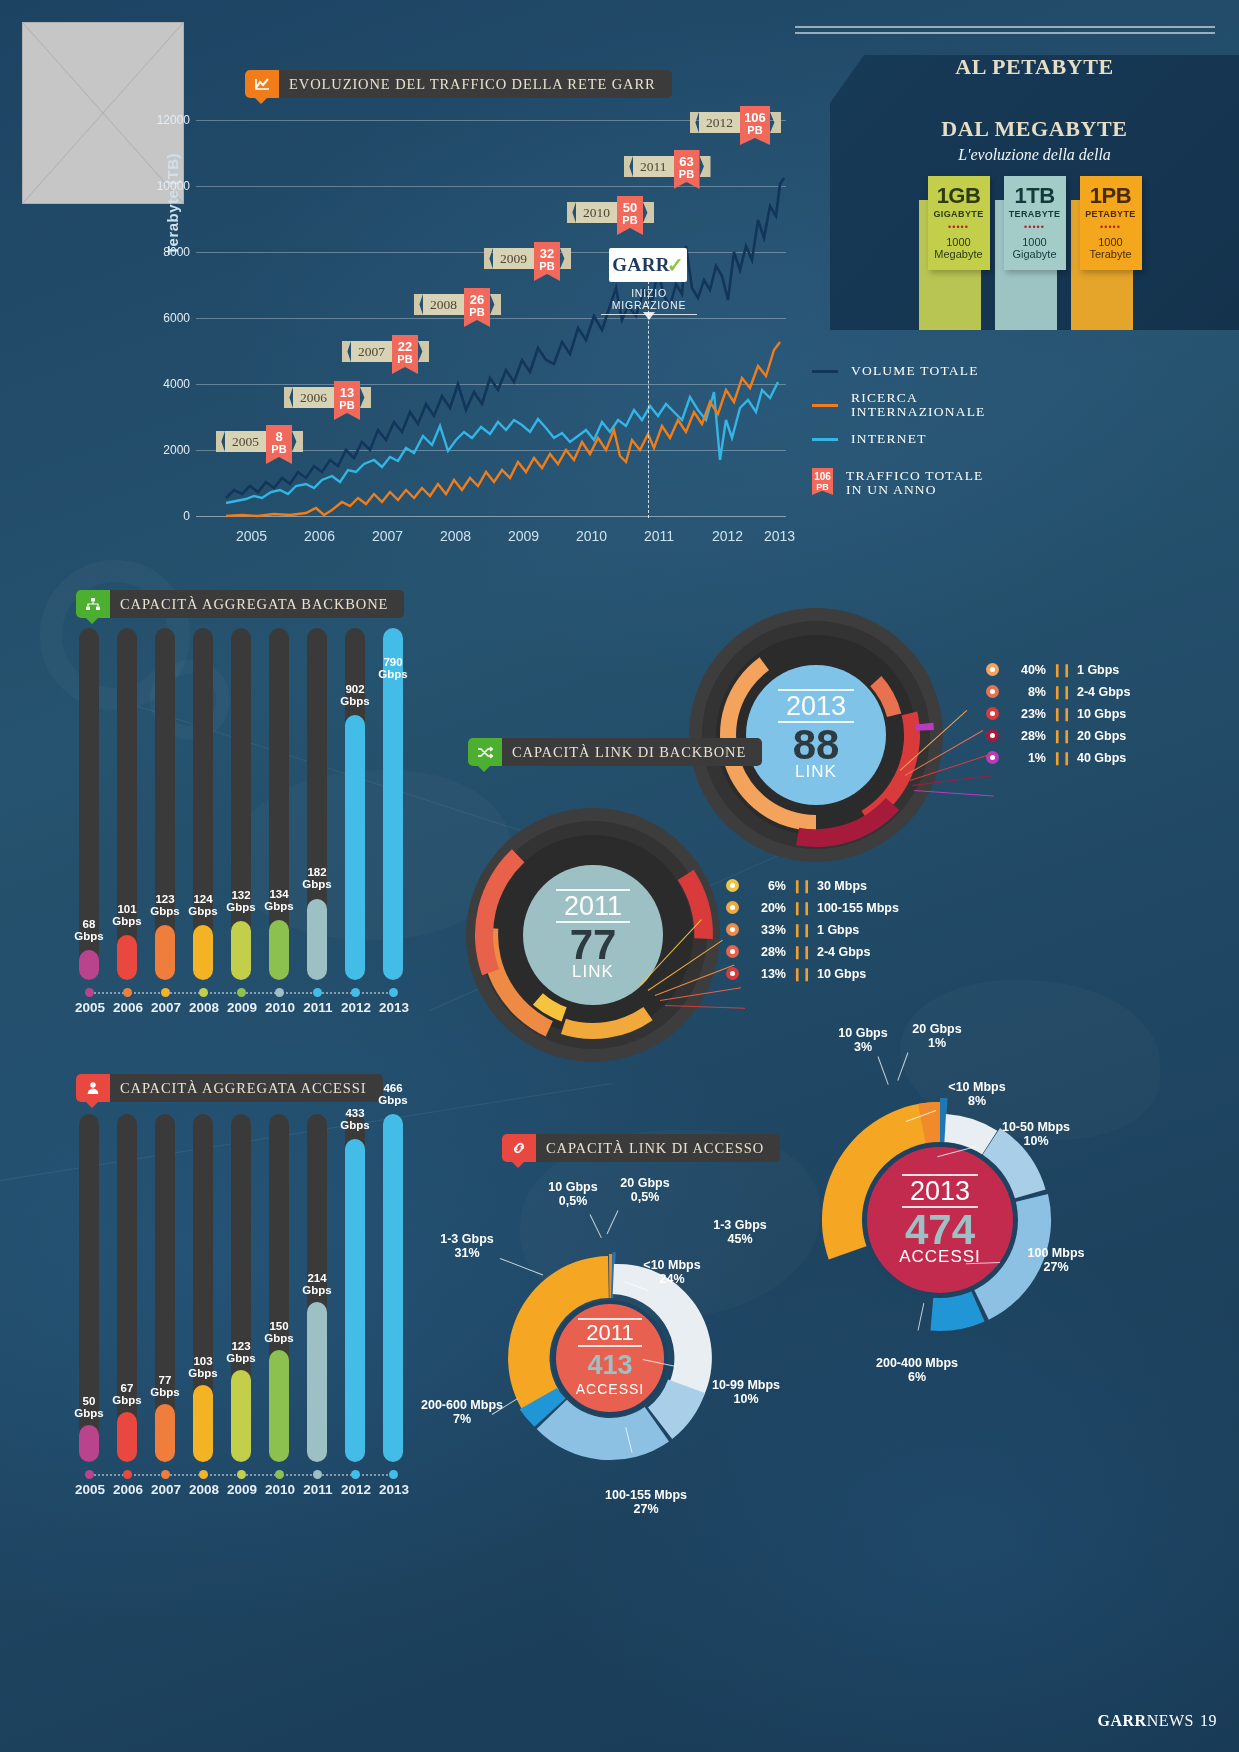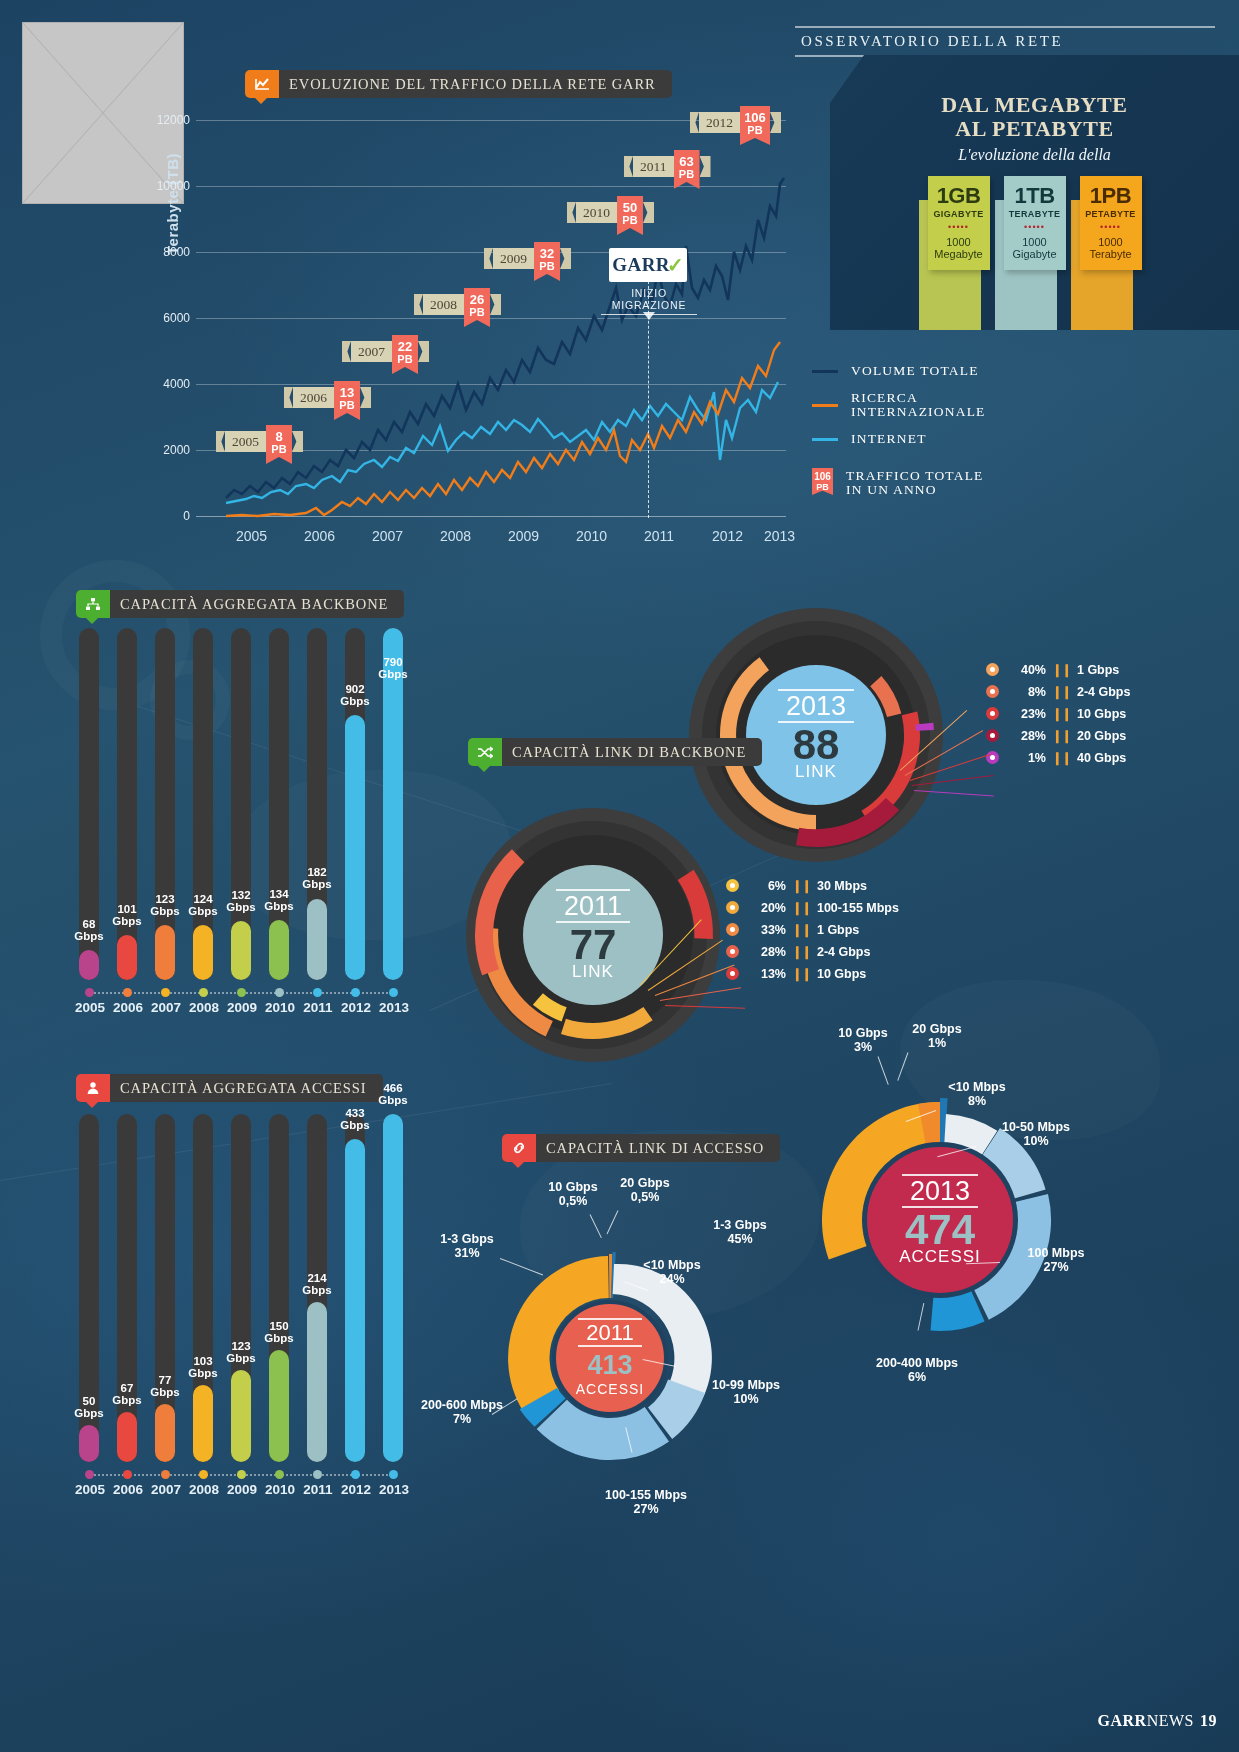--- a/index.html
+++ b/index.html
@@ -123,45 +123,44 @@
   .dlegend .pct { width:40px; text-align:right; }
   .dlegend .bars { color:#f0a030; margin:0 6px; font-weight:bold; letter-spacing:-1px;}
   .leader { position:absolute; height:1px; transform-origin:left center; }
 
   .pielabel { position:absolute; font-size:12.5px; font-weight:bold; color:#fff; line-height:14px; text-align:center;}
   .pieleader { position:absolute; height:1px; background:rgba(255,255,255,.75); transform-origin:left center; }
 
   .footer { position:absolute; right:22px; bottom:22px; font-family:"Liberation Serif", serif;
             font-size:16px; letter-spacing:.5px; color:#fff; }
   .footer b { font-weight:bold; }
-  .footer .pg { font-weight:bold; margin-left:6px; }
+  .footer .pg { font-weight:normal; margin-left:6px; }
 </style>
 </head>
 <body>
 
 <div class="deco" style="left:40px;top:560px;width:150px;height:150px;"></div>
 <div class="deco" style="left:150px;top:660px;width:80px;height:80px;border-width:14px;"></div>
 <div class="deco2" style="left:520px;top:1130px;width:300px;height:190px;border-radius:50% 40% 55% 45%;"></div>
 <div class="deco2" style="left:900px;top:980px;width:260px;height:160px;border-radius:45% 55% 40% 60%;"></div>
 <div class="deco2" style="left:230px;top:770px;width:280px;height:170px;border-radius:55% 45% 50% 50%;"></div>
 <div class="thinline" style="left:0;top:1180px;width:620px;transform:rotate(-9deg);"></div>
 <div class="thinline" style="left:120px;top:700px;width:520px;transform:rotate(18deg);"></div>
 <div class="thinline" style="left:430px;top:1010px;width:420px;transform:rotate(-24deg);"></div>
 
 <div class="placeholder"></div>
 
 <div class="obs-head">
   <div class="rule-top"></div>
-  <div class="txt">OSSERVATORIO DELLA RETE</div>
   <div class="rule-bot"></div>
 </div>
 
 <div id="megapanel">
+  <div class="t1" style="margin-top:0">AL PETABYTE</div>
   <div class="t1">DAL MEGABYTE</div>
-  <div class="t1" style="margin-top:0">AL PETABYTE</div>
   <div class="t2">L'evoluzione della della</div>
   <div class="units">
     <div class="unit">
       <div class="tail" style="background:#c8d152"></div>
       <div class="front" style="background:#c3cf4a;color:#2d3b10">
         <div class="big">1GB</div>
         <div class="sm">GIGABYTE</div>
         <div class="dots">•••••</div>
         <div class="n"><span>1000</span>
           <b>Megabyte</b></div>

